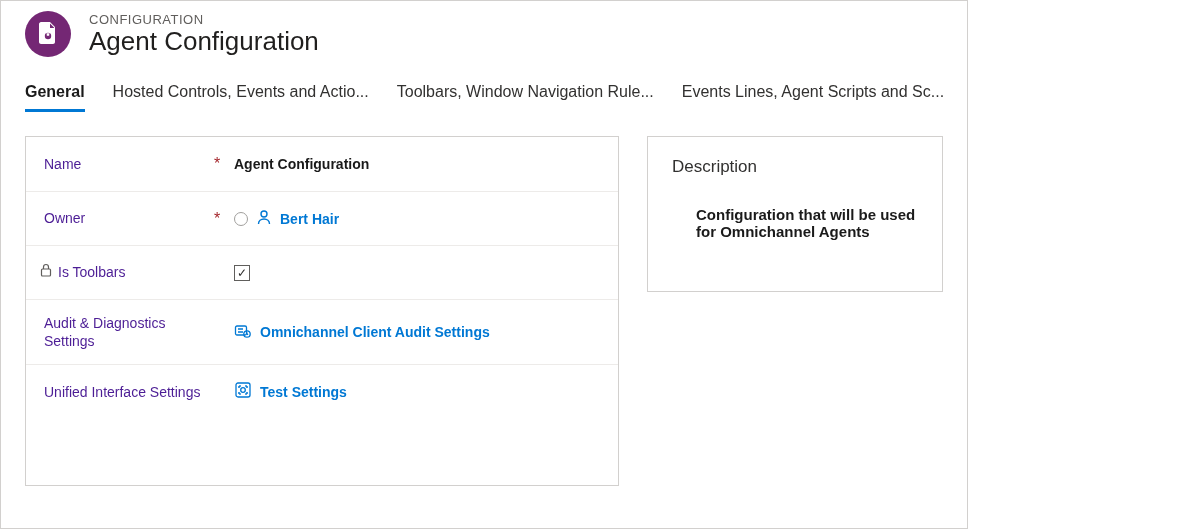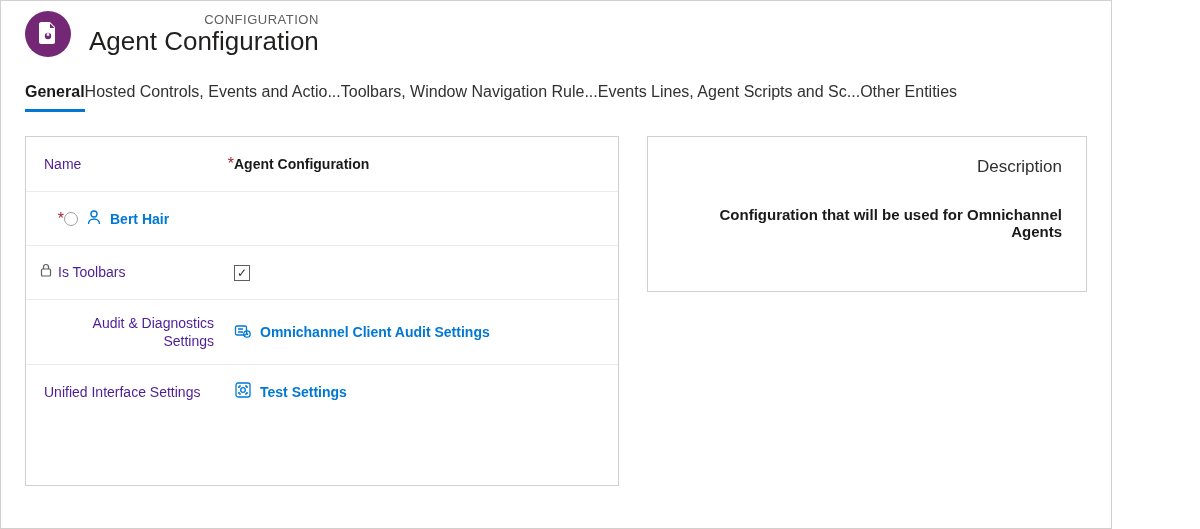--- a/index.html
+++ b/index.html
@@ -5,26 +5,25 @@
   * { box-sizing: border-box; }
   html, body {
     margin: 0;
     padding: 0;
     font-family: "Segoe UI", -apple-system, Helvetica, Arial, sans-serif;
     font-size: 14px;
     color: #323130;
     background: #ffffff;
   }
   .page {
-    width: 1112px;
+    width: 968px;
     height: 529px;
     border: 1px solid #d2d0ce;
     position: relative;
     overflow: hidden;
-    text-align: right;
   }
 
   
   .header {
     display: flex;
     align-items: center;
     padding: 10px 24px 0 24px;
   }
   .header-badge {
     width: 46px;
@@ -47,20 +46,21 @@
   .page-title {
     font-size: 26px;
     font-weight: 400;
     color: #201f1e;
     line-height: 1.1;
   }
 
   
   .tabs {
     display: flex;
+    gap: 28px;
     padding: 26px 24px 0 24px;
     border-bottom: 0;
     font-size: 16px;
     color: #323130;
   }
   .tab {
     padding-bottom: 8px;
     cursor: pointer;
     white-space: nowrap;
   }
@@ -196,20 +196,21 @@
 
     <div class="panel panel-left">
 
       <div class="row">
         <div class="row-label">Name</div>
         <div class="row-req">*</div>
         <div class="row-value bold">Agent Configuration</div>
       </div>
 
       <div class="row">
+        <div class="row-label">Owner</div>
         <div class="row-req">*</div>
         <div class="row-value">
           <span class="ghost-circle"></span>
           <span class="person-icon">
             <svg width="16" height="16" viewBox="0 0 16 16" fill="none" stroke="#0078d4" stroke-width="1.4">
               <circle cx="8" cy="5" r="3"></circle>
               <path d="M2.5 15c0-3 2.5-5 5.5-5s5.5 2 5.5 5"></path>
             </svg>
           </span>
           <span class="link">Bert Hair</span>

